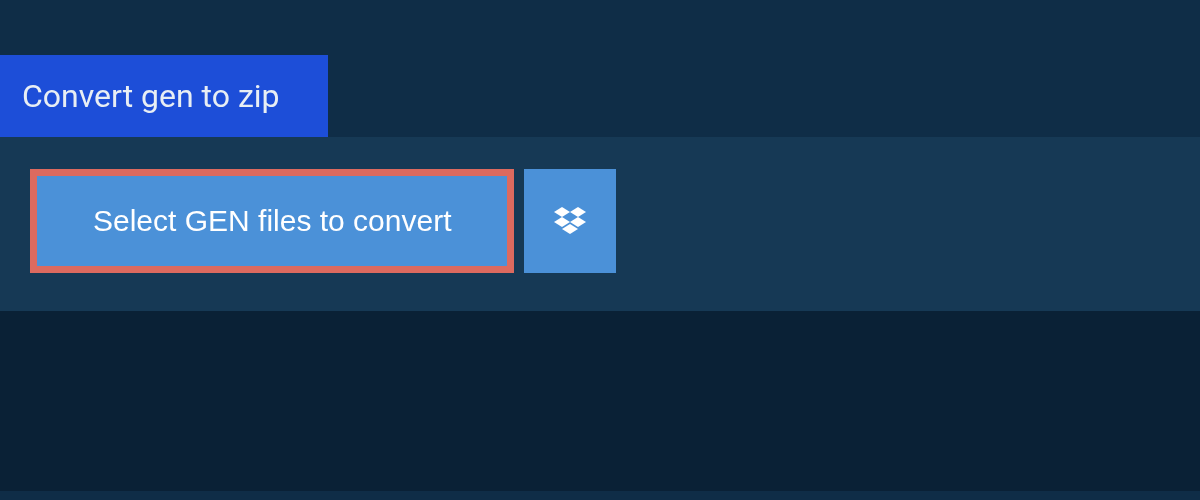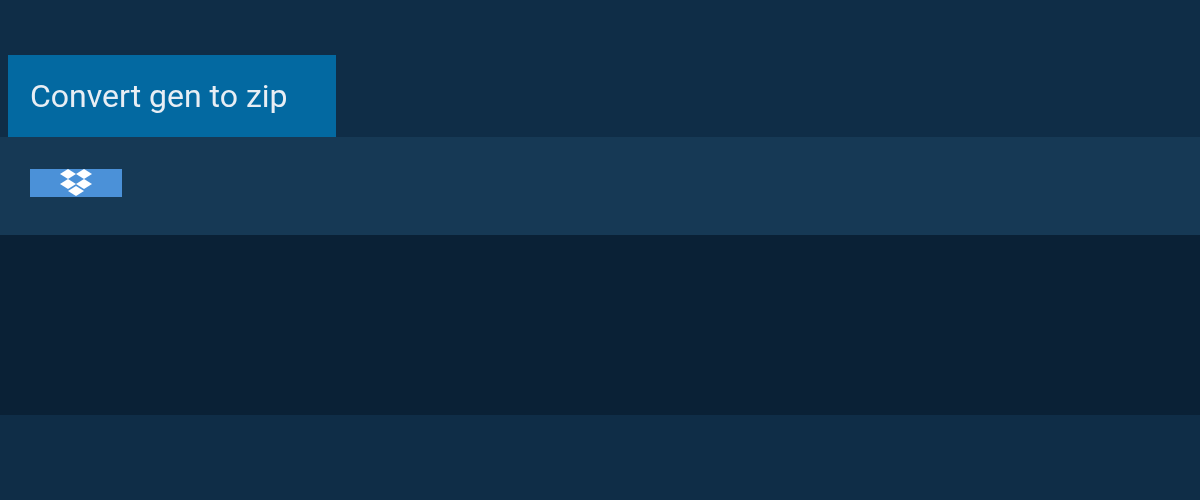--- a/index.html
+++ b/index.html
@@ -9,24 +9,24 @@
     }
     body {
       width: 1200px;
       height: 500px;
       background: #0f2d47;
       font-family: -apple-system, BlinkMacSystemFont, "Segoe UI", Roboto, Helvetica, Arial, sans-serif;
       overflow: hidden;
     }
     .tab-header {
       display: inline-block;
-      background: #0369a1;
+      background: #1d4ed8;
       padding: 22px 48px 22px 22px;
       margin-top: 55px;
-      margin-left: 8px;
+      margin-left: 0;
     }
     .tab-header-text {
       color: #e8eef4;
       font-size: 32px;
       font-weight: 400;
     }
     .panel {
       background: #163955;
       padding: 32px 30px 38px 30px;
       width: 100%;
@@ -72,20 +72,23 @@
 <body>
 
 
 
 <div class="tab-header">
   <span class="tab-header-text">Convert gen to zip</span>
 </div>
 
 <div class="panel">
   <div class="button-row">
+    <div class="select-button-wrapper">
+      <button class="select-button">Select GEN files to convert</button>
+    </div>
     <button class="dropbox-button">
       <svg class="dropbox-icon" viewBox="0 0 32 28" fill="#ffffff">
         <path d="M8 0 L16 5 L8 10 L0 5 Z"></path>
         <path d="M24 0 L32 5 L24 10 L16 5 Z"></path>
         <path d="M8 10 L16 15 L8 20 L0 15 Z"></path>
         <path d="M24 10 L32 15 L24 20 L16 15 Z"></path>
         <path d="M8 22 L16 17 L24 22 L16 27 Z"></path>
       </svg>
     </button>
   </div>

